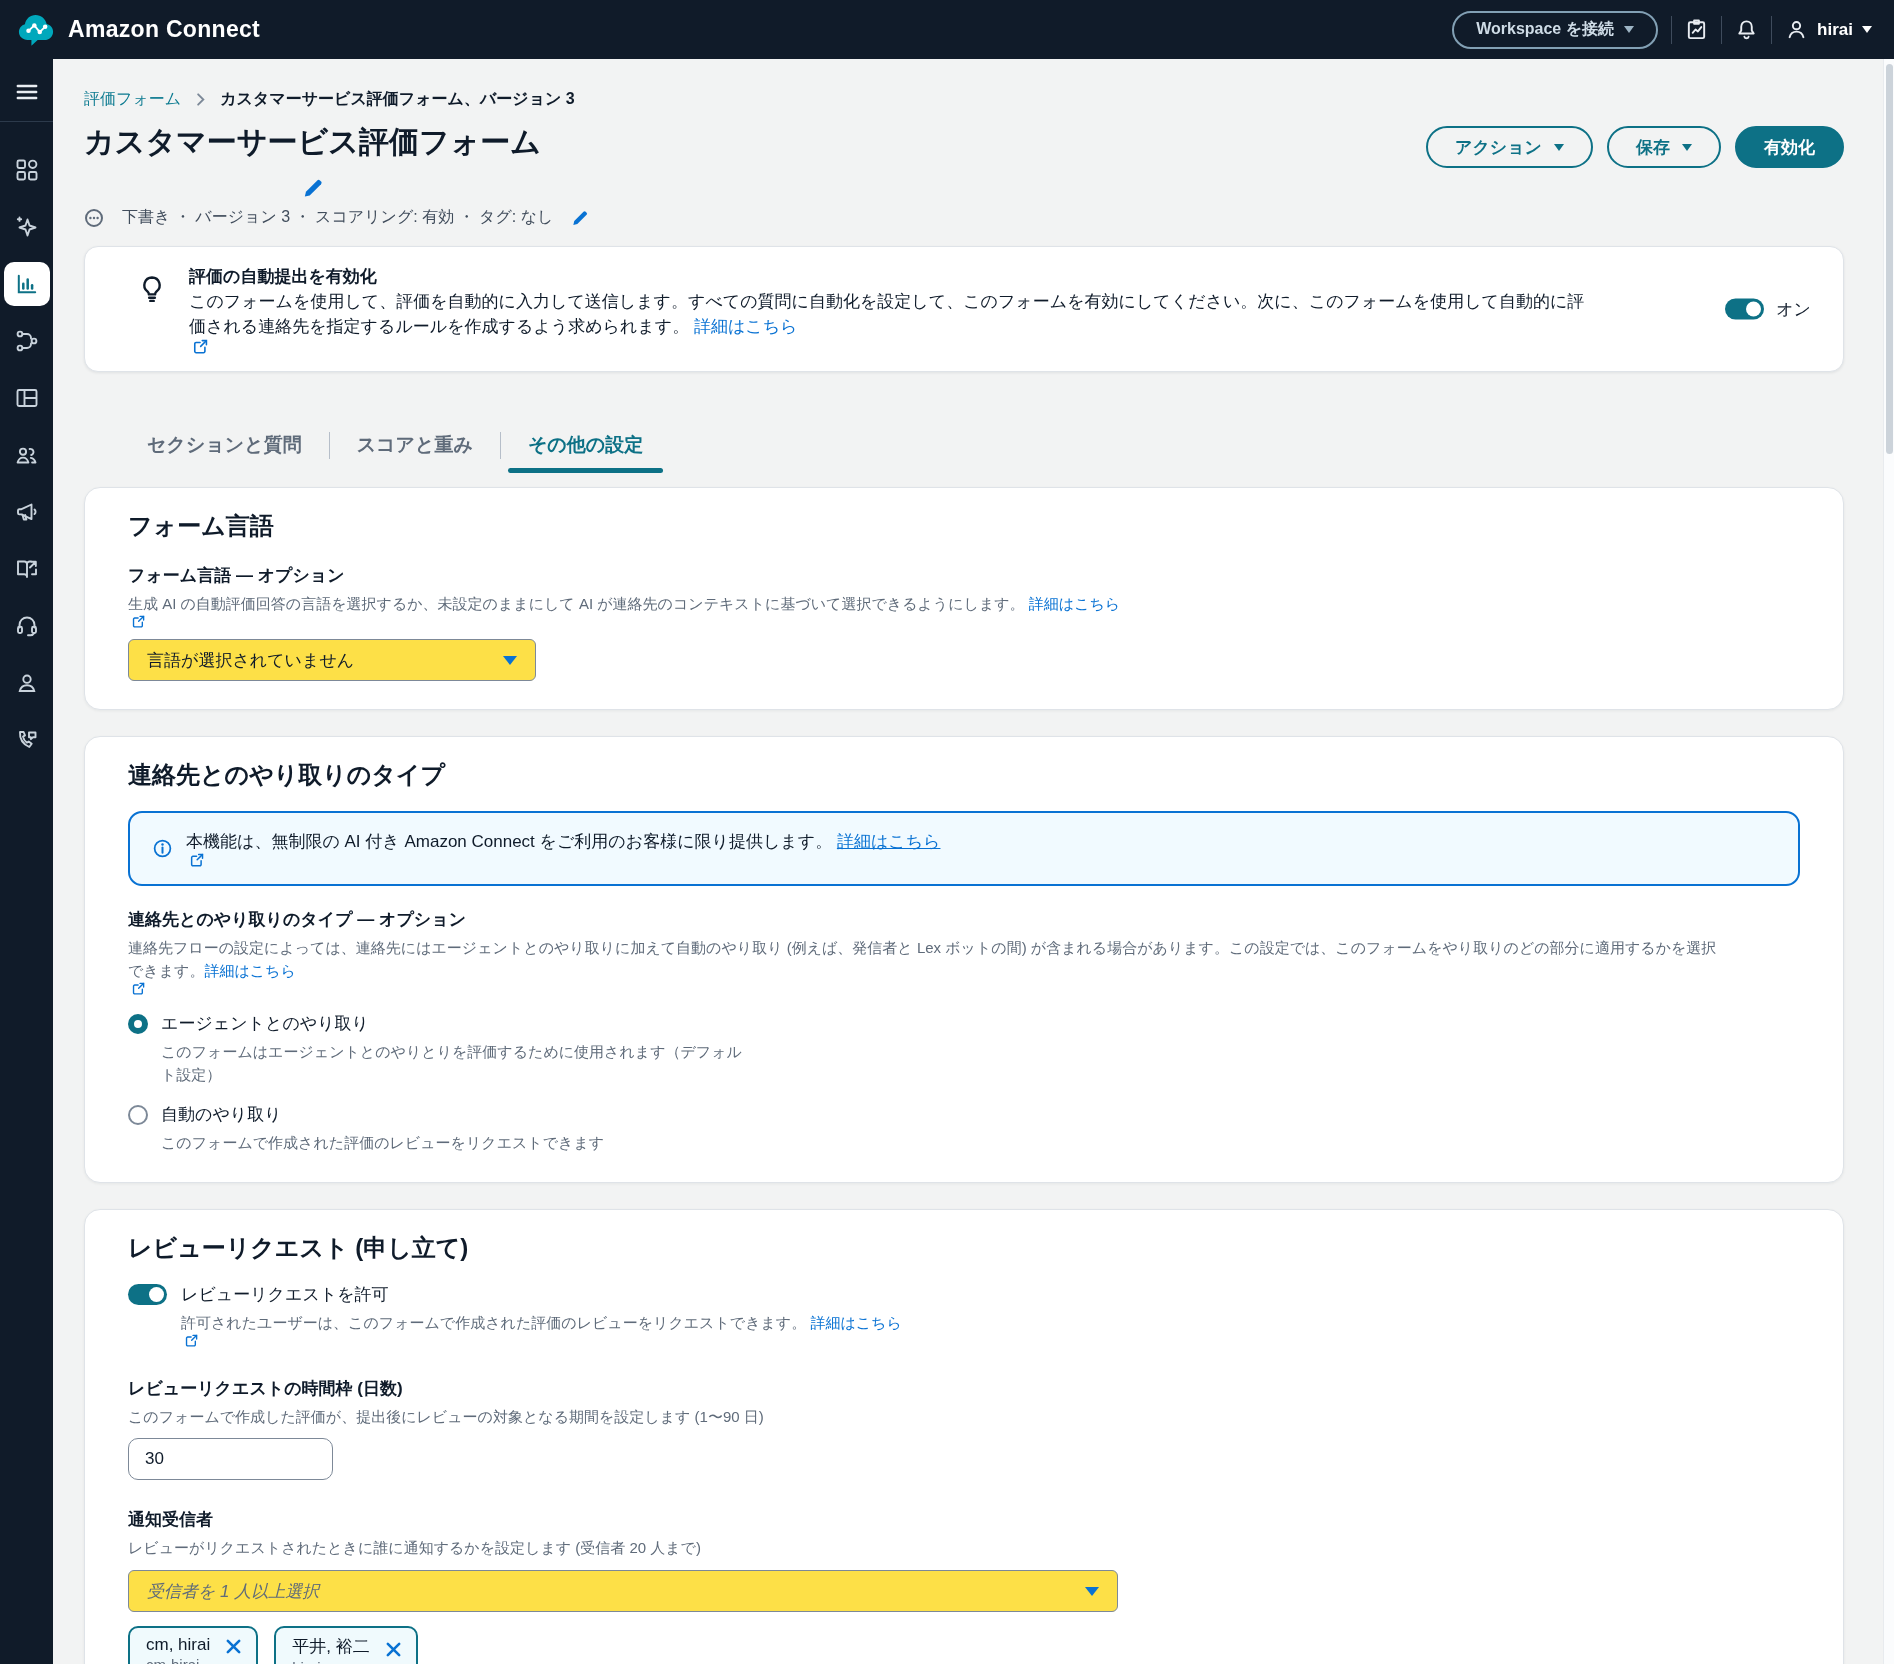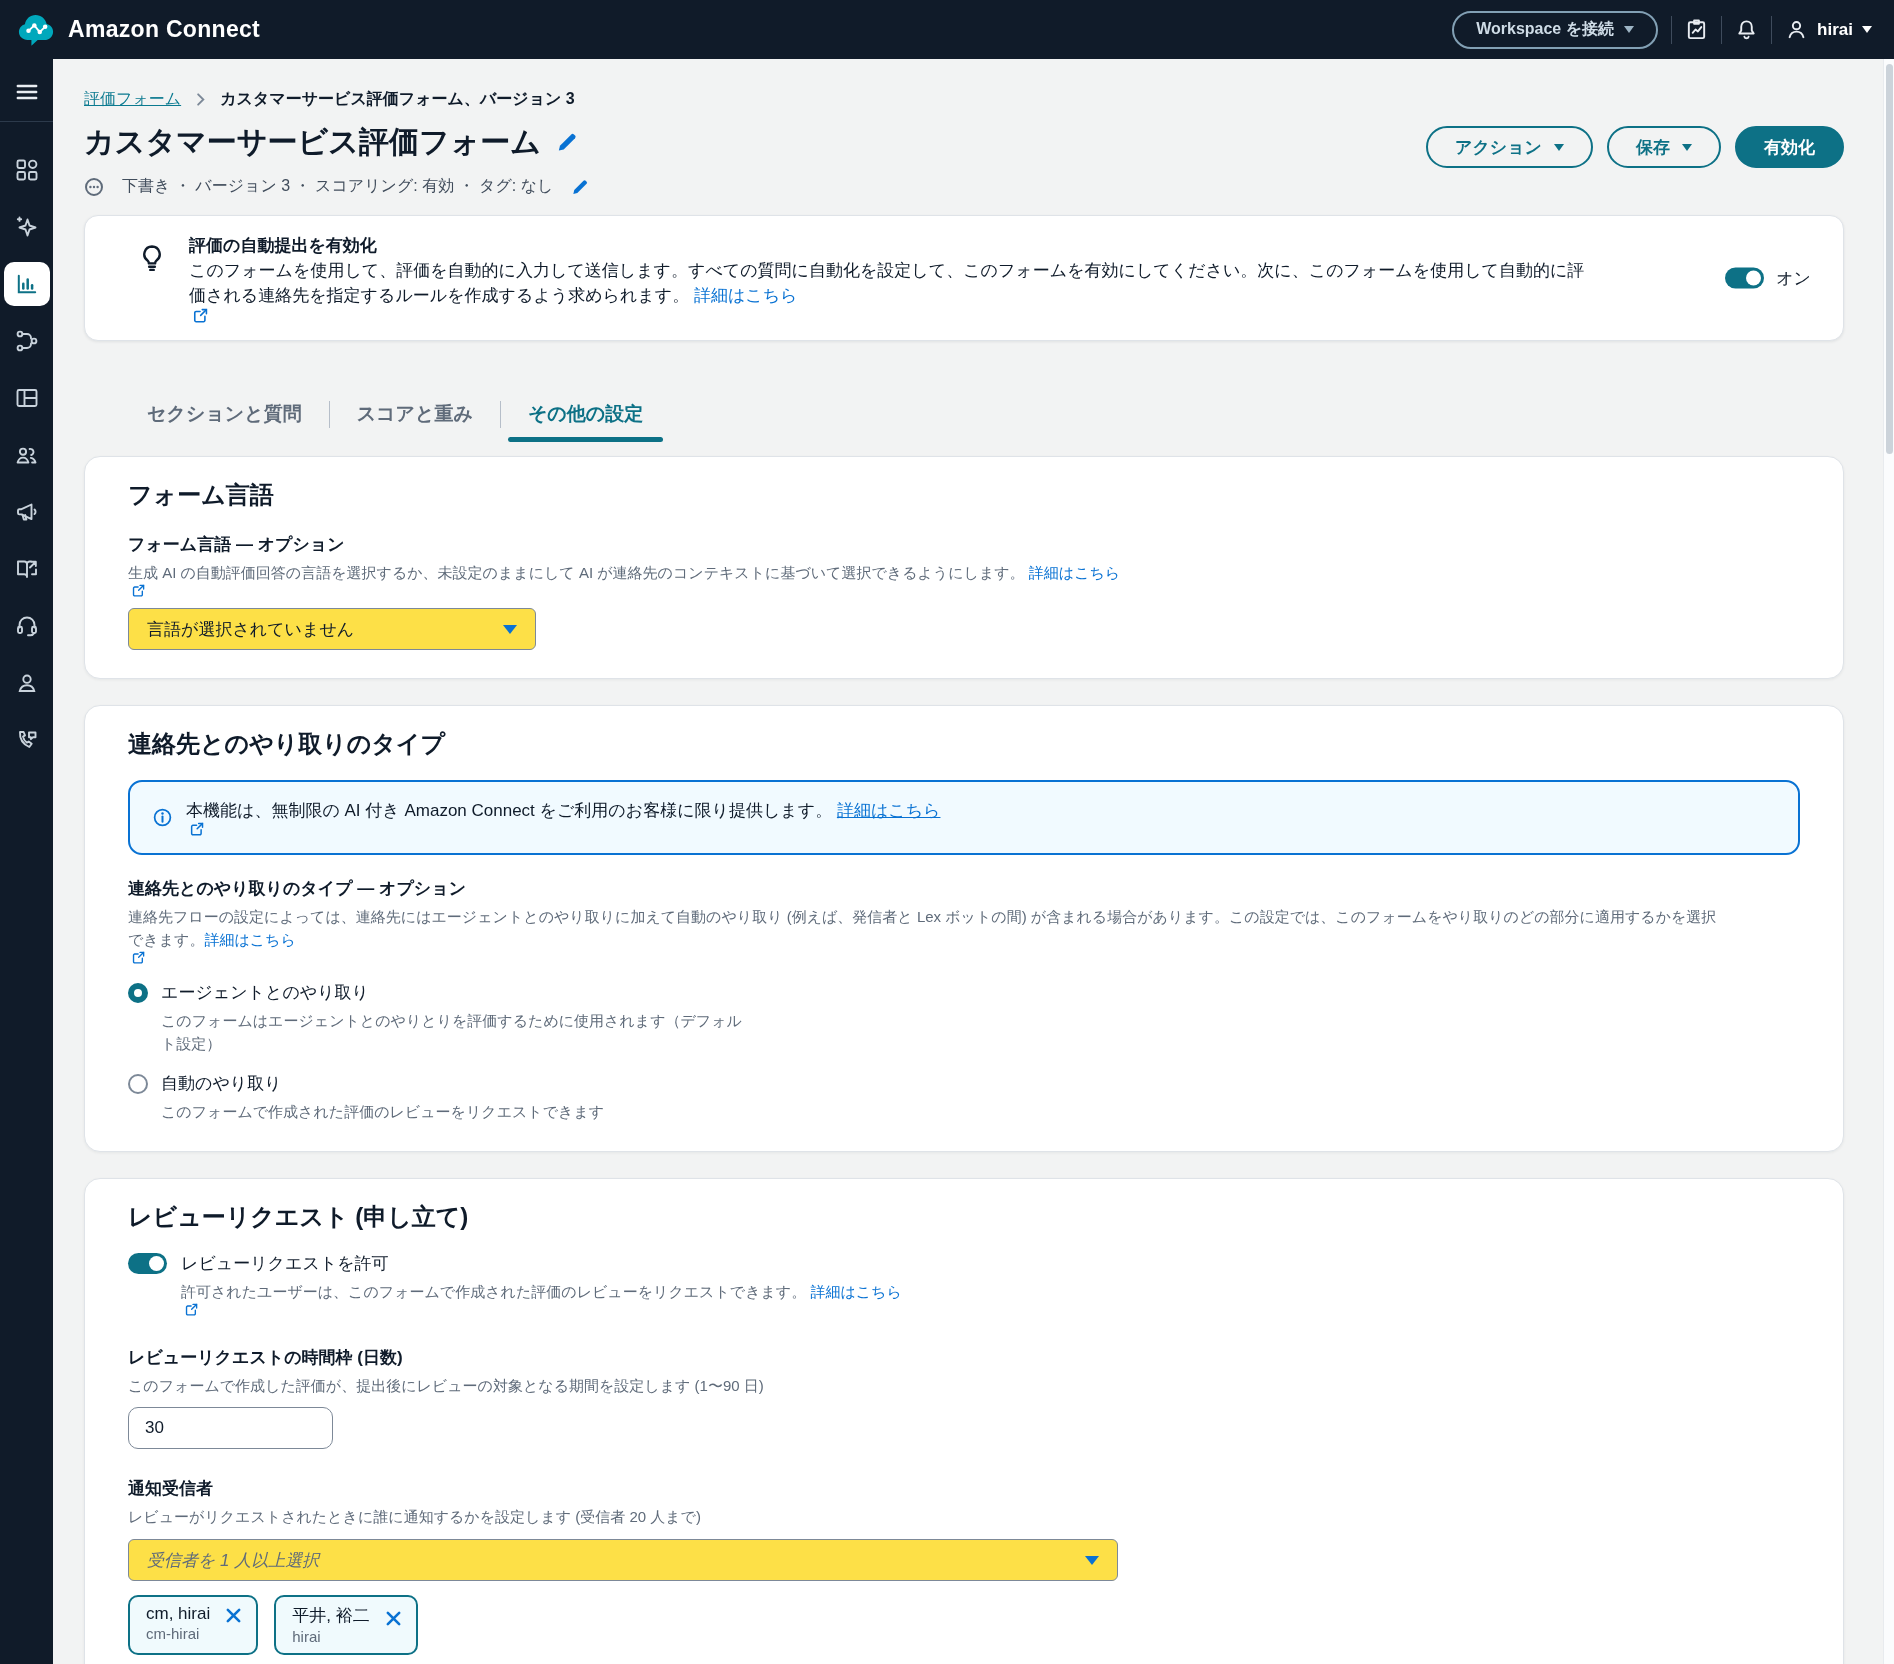--- a/index.html
+++ b/index.html
@@ -28,24 +28,24 @@
   .sb-menu{ background:none; border:none; margin:20px 0 16px; cursor:pointer; display:flex; }
   .sb-divider{ width:53px; height:1px; background:#2c3a4b; margin-bottom:26px; }
   .sb-items{ display:flex; flex-direction:column; gap:13px; align-items:center; }
   .sb-item{ width:46px; height:44px; display:flex; align-items:center; justify-content:center; border-radius:10px; cursor:pointer; }
   .sb-item.active{ background:#fff; }
   .sb-item svg{ stroke:#c9d3dc; }
   .sb-item.active svg{ stroke:var(--teal); }
   
   .main{ margin:0 50px 0 84px; position:relative; }
   .breadcrumb{ padding-top:30px; display:flex; align-items:center; gap:11px; font-size:16px; }
-  .bc-link{ color:#0b7a90; text-decoration:underline; cursor:pointer; }
+  .bc-link{ color:#0b7a90; cursor:pointer; }
   .bc-current{ font-weight:700; color:#0f1b2a; }
   .title-row{ display:flex; justify-content:space-between; align-items:flex-start; margin-top:12px; }
-  h1{ font-size:30px; font-weight:700; display:flex; align-items:center; gap:15px; line-height:40px;}
+  h1{ font-size:30px; font-weight:700; display:flex; align-items:center; gap:15px; line-height:40px;flex-direction:column;}
   .pencil{ color:var(--link); cursor:pointer; display:flex; }
   .actions{ display:flex; gap:14px; margin-top:4px; }
   .btn{ height:42px; border-radius:22px; padding:12px 27px; font-size:17px; font-weight:700; display:flex; align-items:center; gap:12px; border:2px solid var(--teal); color:var(--teal); background:rgba(255,255,255,.0); font-family:inherit; cursor:pointer; }
   .btn.primary{ background:var(--teal); color:#fff; }
   .status-row{ display:flex; align-items:center; gap:18px; margin-top:8px; font-size:16px; color:#414d5c; }
   
   .banner{ position:relative; background:#fff; border:1px solid var(--card-border); border-radius:14px; box-shadow:0 1px 3px rgba(15,27,42,.08); margin-top:18px; padding:17px 200px 17px 24px; display:flex; align-items:flex-start; }
   .banner-icon{ margin:10px 22px 0 28px; flex:none; }
   .banner-text{ font-size:17px; line-height:25px; max-width:1400px; }
   .banner-title{ font-weight:700; }

